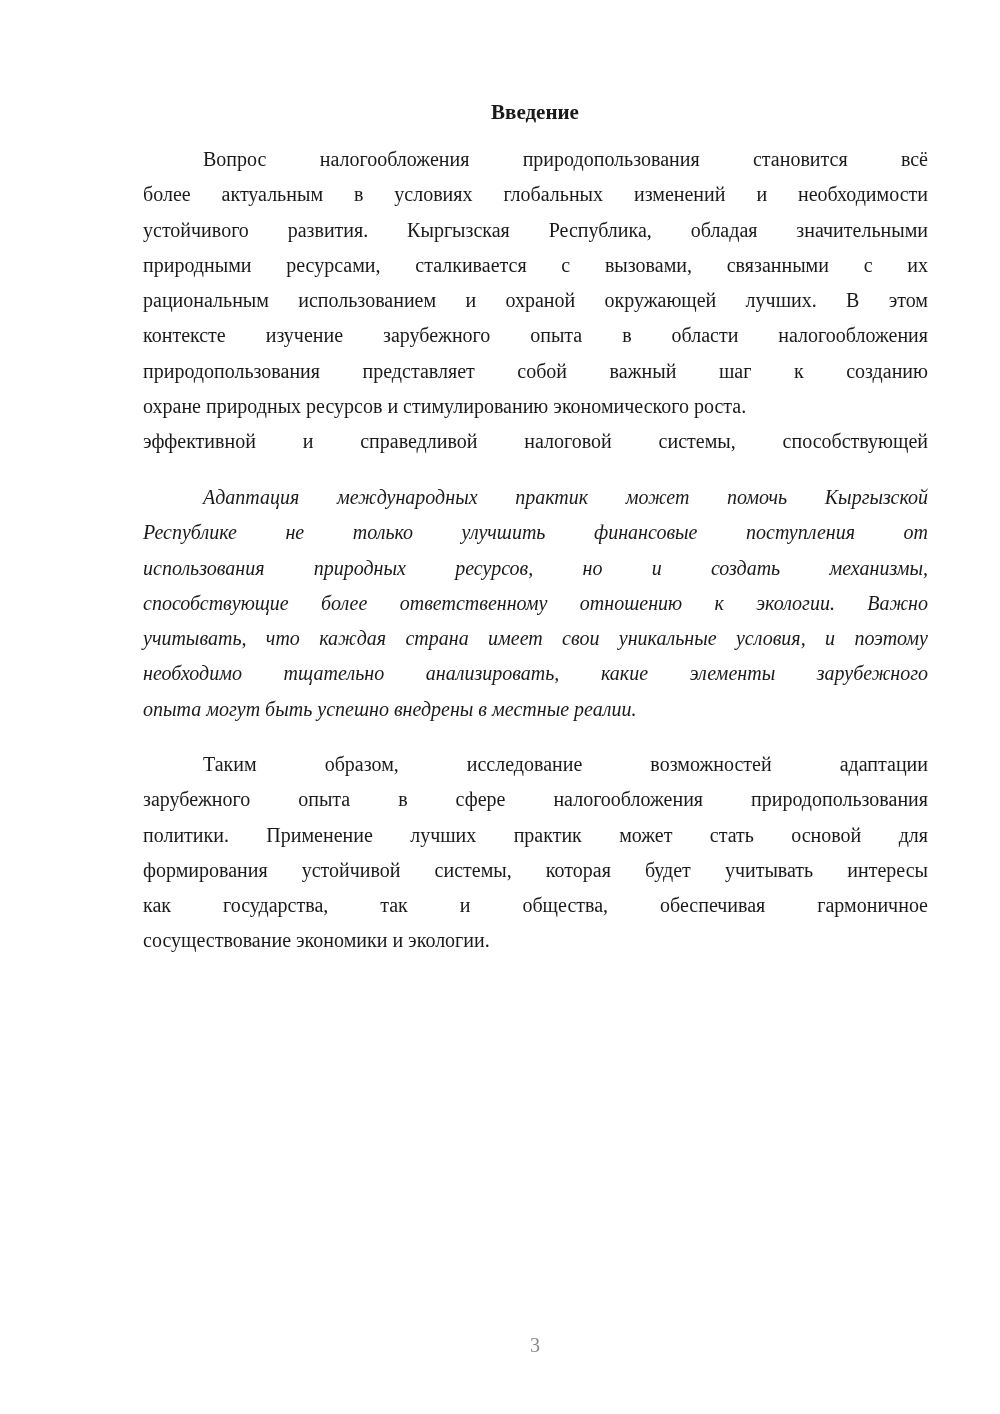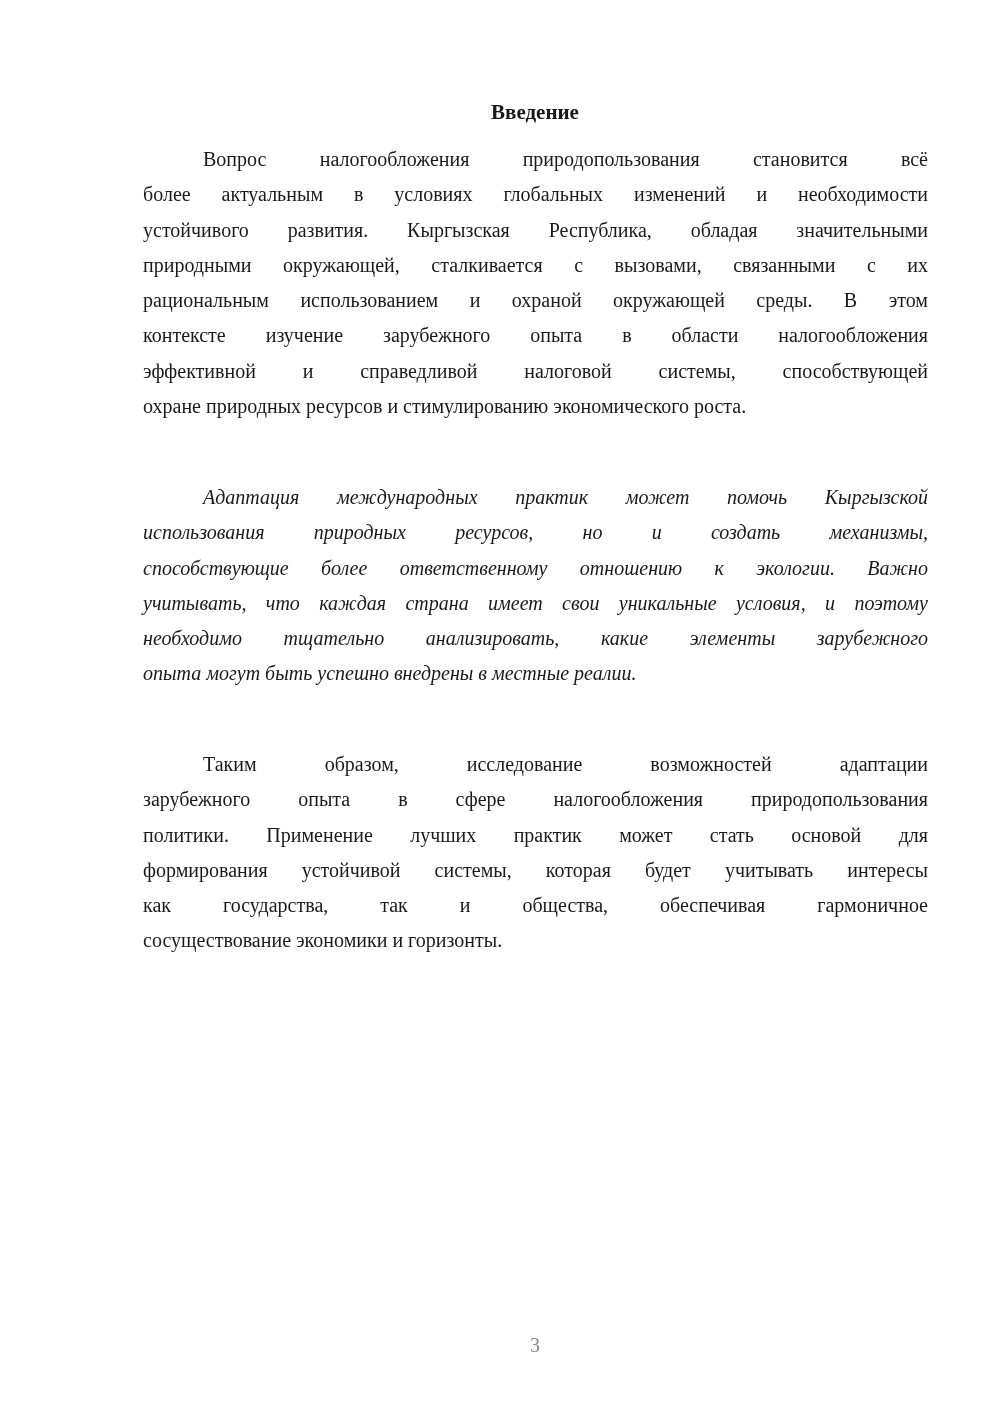--- a/index.html
+++ b/index.html
@@ -20,38 +20,40 @@
 </style>
 </head>
 <body>
 
 <div class="title">Введение</div>
 
 <div class="para p1">
   <span class="line indent">Вопрос налогообложения природопользования становится всё</span>
   <span class="line">более актуальным в условиях глобальных изменений и необходимости</span>
   <span class="line">устойчивого развития. Кыргызская Республика, обладая значительными</span>
-  <span class="line">природными окружающей, сталкивается с вызовами, связанными с их</span>
-  <span class="line">рациональным использованием и охраной окружающей среды. В этом</span>
+  <span class="line">природными ресурсами, сталкивается с вызовами, связанными с их</span>
+  <span class="line">рациональным использованием и охраной окружающей лучших. В этом</span>
   <span class="line">контексте изучение зарубежного опыта в области налогообложения</span>
+  <span class="line">природопользования представляет собой важный шаг к созданию</span>
+  <span class="line last">охране природных ресурсов и стимулированию экономического роста.</span>
   <span class="line">эффективной и справедливой налоговой системы, способствующей</span>
-  <span class="line last">охране природных ресурсов и стимулированию экономического роста.</span>
 </div>
 
 <div class="para p2">
   <span class="line indent">Адаптация международных практик может помочь Кыргызской</span>
+  <span class="line">Республике не только улучшить финансовые поступления от</span>
   <span class="line">использования природных ресурсов, но и создать механизмы,</span>
   <span class="line">способствующие более ответственному отношению к экологии. Важно</span>
   <span class="line">учитывать, что каждая страна имеет свои уникальные условия, и поэтому</span>
   <span class="line">необходимо тщательно анализировать, какие элементы зарубежного</span>
   <span class="line last">опыта могут быть успешно внедрены в местные реалии.</span>
 </div>
 
 <div class="para p3">
   <span class="line indent">Таким образом, исследование возможностей адаптации</span>
   <span class="line">зарубежного опыта в сфере налогообложения природопользования</span>
   <span class="line">политики. Применение лучших практик может стать основой для</span>
   <span class="line">формирования устойчивой системы, которая будет учитывать интересы</span>
   <span class="line">как государства, так и общества, обеспечивая гармоничное</span>
-  <span class="line last">сосуществование экономики и горизонты.</span>
+  <span class="line last">сосуществование экономики и экологии.</span>
 </div>
 
 <div class="page-num">3</div>
 
 </body></html>

